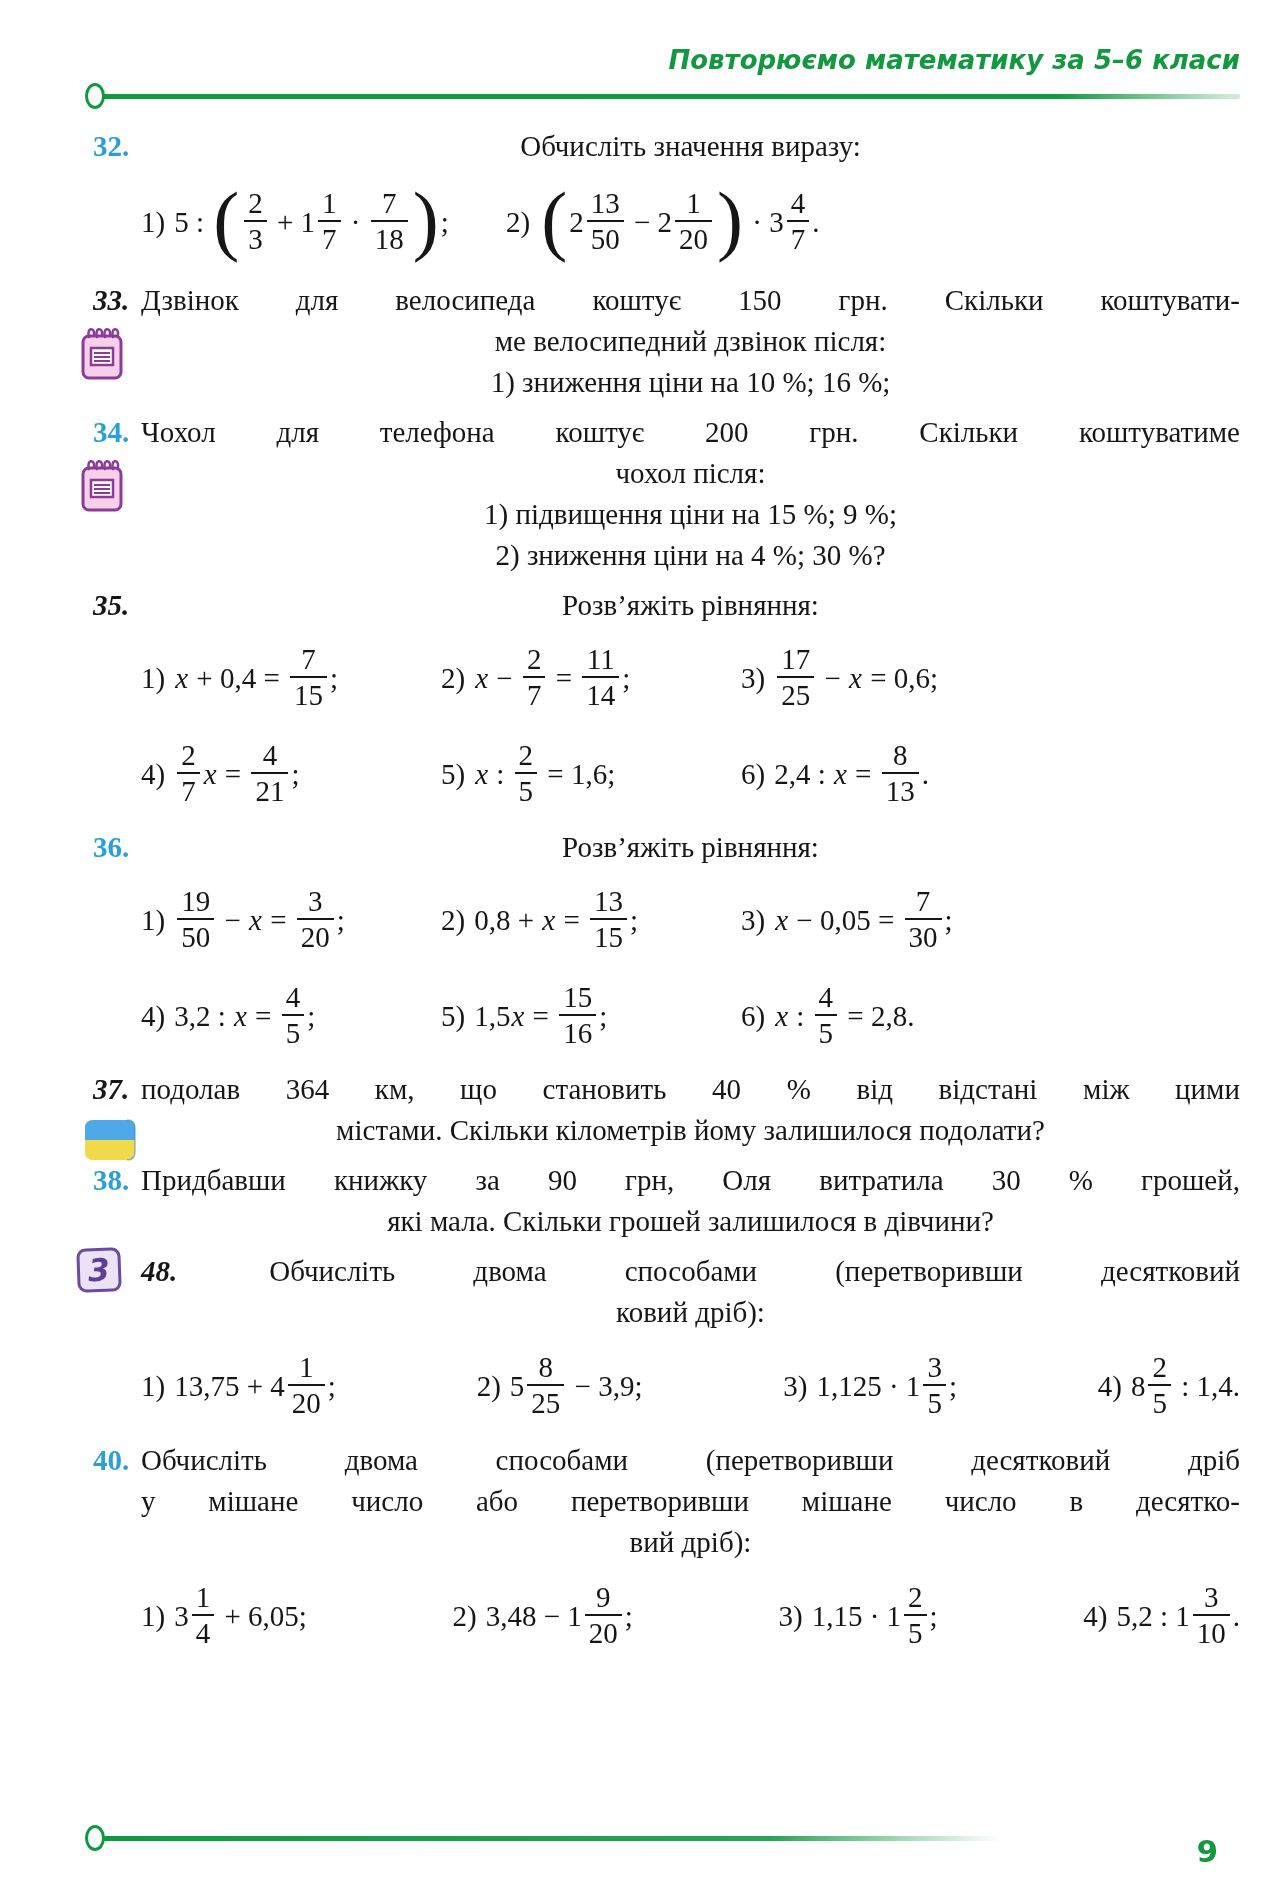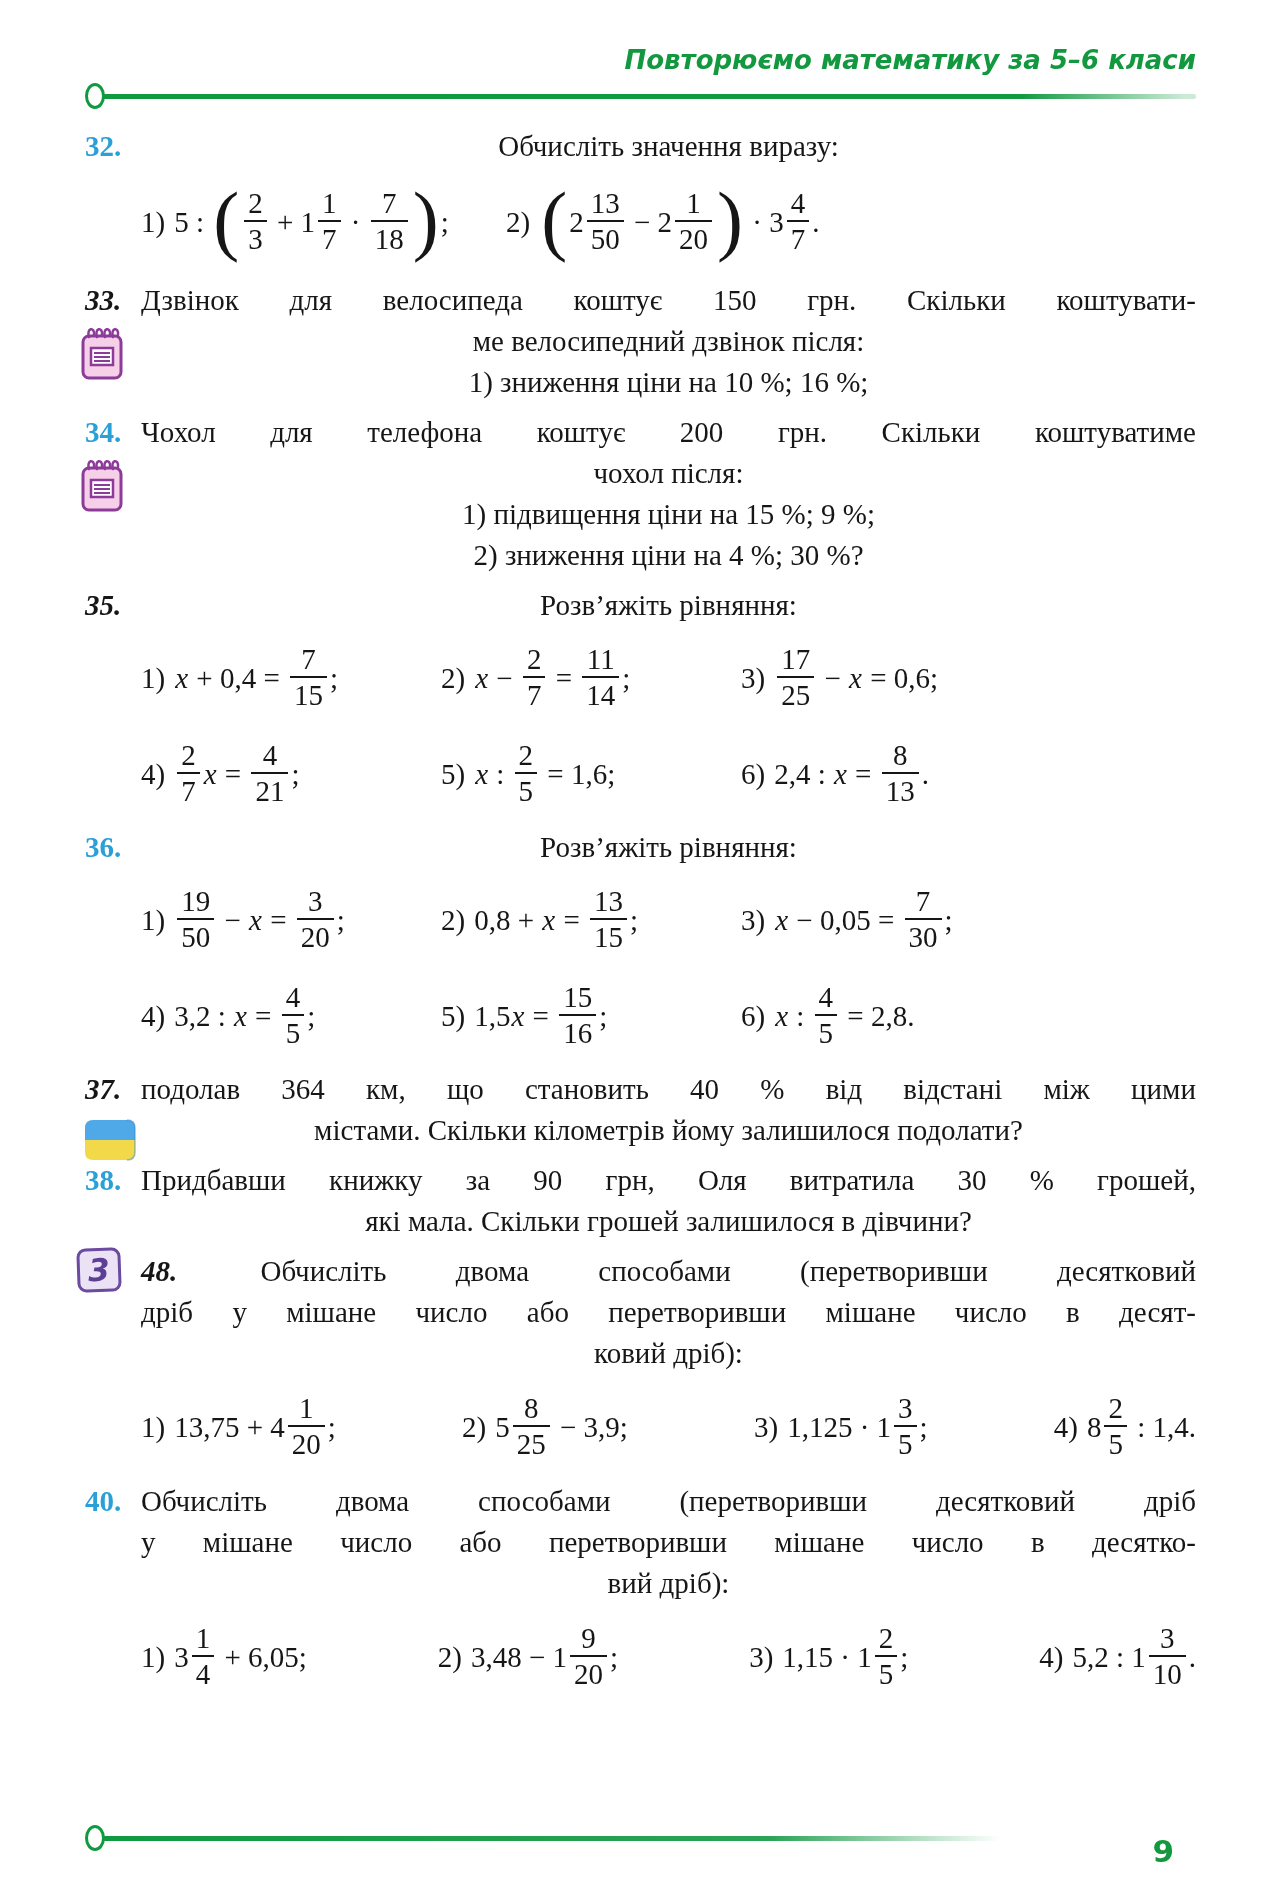--- a/index.html
+++ b/index.html
@@ -1,36 +1,36 @@
 <!DOCTYPE html>
 <html lang="uk"><head>
 <meta charset="utf-8">
 <style>
   html,body{margin:0;padding:0;background:#ffffff;}
   .page{
     width:1276px;height:1890px;box-sizing:border-box;
-    padding:44px 80px 34px 85px;
+    padding:44px 36px 34px 85px;
     display:flex;flex-direction:column;
     font-family:"Liberation Serif","DejaVu Serif",serif;
     color:#161616;font-size:29px;overflow:hidden;background:#fff;
   }
   
   .running-head{
     font-family:"DejaVu Sans","Liberation Sans",sans-serif;
     font-style:italic;font-weight:700;font-size:26px;
     color:#12983e;text-align:right;line-height:32px;margin-bottom:7px;
   }
   .rule-row{display:flex;align-items:center;}
   .endcap{width:14px;height:20px;border:3.5px solid #0f9a40;border-radius:50%;background:#fff;flex:0 0 auto;z-index:2;}
   .rule{height:5px;flex:1;margin-left:-2px;border-radius:2px;
     background:linear-gradient(to right,#0f9a40 0%,#129a40 84%,#cdead7 99%);}
   main{flex:1;margin-top:17px;}
   
   .problem{position:relative;padding-left:56px;margin-bottom:9px;}
-  .pnum{position:absolute;left:0;top:0;font-weight:700;line-height:41px;}
+  .pnum{position:absolute;left:8px;top:0;font-weight:700;line-height:41px;}
   .c-blue{color:#2aa0d6;}
   .c-black{color:#161616;font-style:italic;}
   .pline{line-height:41px;text-align:center;}
   .pline.j{text-align:justify;text-align-last:justify;}
   .pnum-inline{font-weight:700;margin-right:14px;}
   
   .margin-icon{position:absolute;left:-6px;top:44px;}
   .badge39{
     position:absolute;left:-8px;top:-3px;width:44px;height:44px;
     display:flex;align-items:center;justify-content:center;
@@ -294,21 +294,20 @@
       </div>
     </section>
 
     <section class="problem">
       <span class="badge39">3</span>
       <div class="pbody">
         <div class="pline j">
           <span class="pnum-inline c-black">48.</span>
           <span>Обчисліть двома способами (перетворивши десятковий</span>
         </div>
-        <div class="pline j">дріб у мішане число або перетворивши мішане число в десят-</div>
         <div class="pline">ковий дріб):</div>
         <div class="mrow mrow4">
           <div class="mitem">
               <span class="mlabel">1)</span>
               <span class="mtext">13,75 + 4</span>
               <span class="frac"><span class="fn">1</span><span class="fd">20</span></span>
               <span class="mtext">;</span>
             </div>
           <div class="mitem">
               <span class="mlabel">2)</span>

